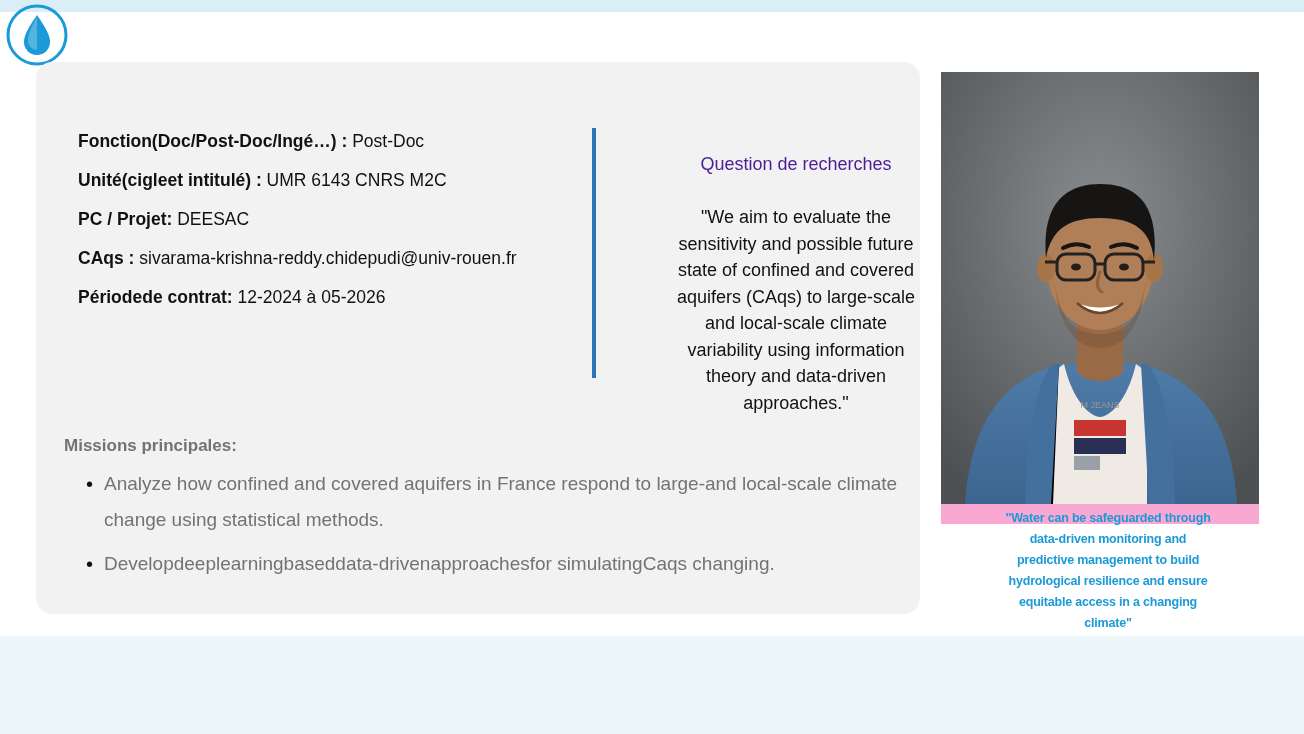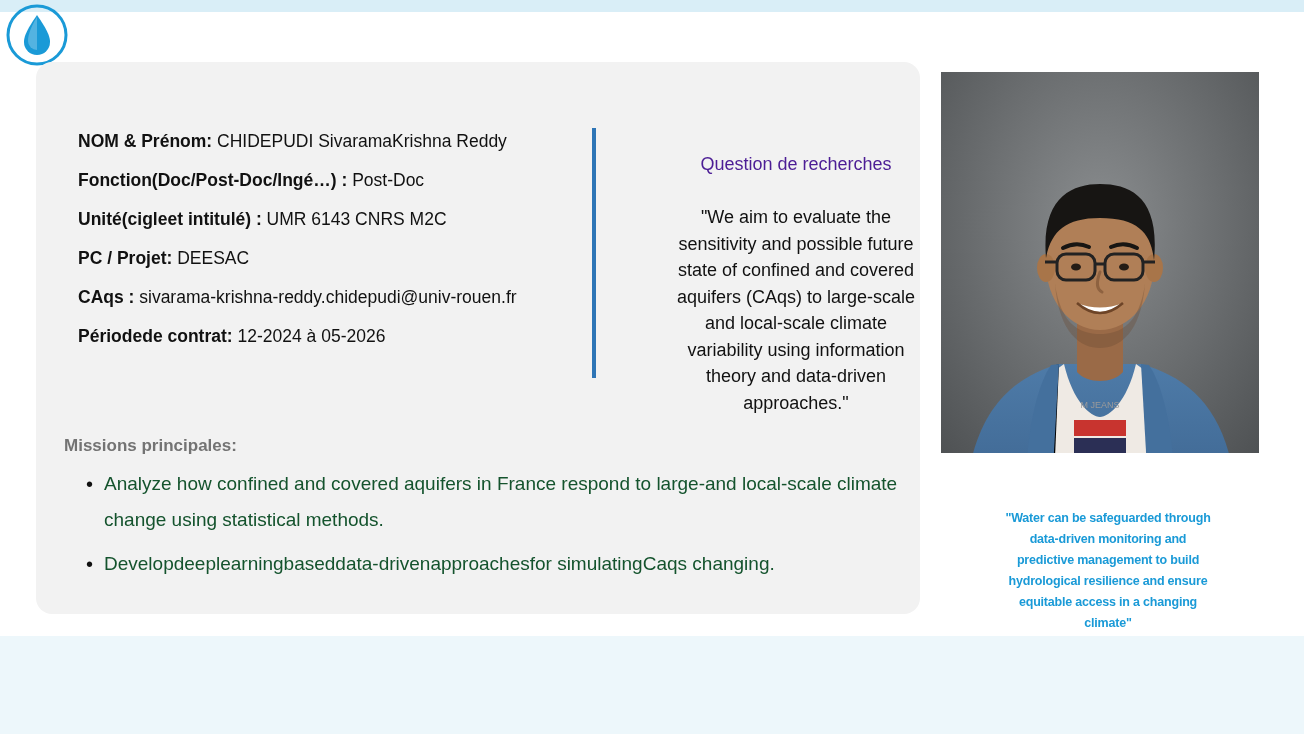--- a/index.html
+++ b/index.html
@@ -96,21 +96,21 @@
     left: 46px;
     top: 404px;
     width: 830px;
     margin: 0;
     padding: 0 0 0 22px;
     list-style: none;
   }
   .missions-list li {
     position: relative;
     font-size: 19px;
-    color: #14532d;
+    color: #737373;
     line-height: 36px;
     margin-bottom: 8px;
   }
   .missions-list li:before {
     content: "\2022";
     position: absolute;
     left: -18px;
     top: 0;
     font-size: 20px;
     color: #111111;
@@ -135,23 +135,23 @@
     color: #111111;
     line-height: 26.5px;
   }
 
   
   .portrait-wrap {
     position: absolute;
     left: 941px;
     top: 72px;
     width: 318px;
-    height: 381px;
+    height: 452px;
     overflow: hidden;
-    background: #22c55e;
+    background: #f9a8d4;
   }
   .portrait {
     position: absolute;
     left: 0; top: 0;
     width: 318px; height: 432px;
   }
   
   .quote {
     position: absolute;
     left: 1000px;
@@ -183,23 +183,20 @@
     <svg width="62" height="62" viewBox="0 0 62 62">
       <circle cx="31" cy="31" r="29" fill="none" stroke="#1a9ad7" stroke-width="3"></circle>
       <path d="M31 11 C 20 27, 18 33, 18 38 a13 13 0 0 0 26 0 c0 -5 -2 -11 -13 -27 z" fill="#1a9ad7"></path>
       <path d="M31 13 C 23 26, 22 33, 22 37 a9 9 0 0 0 9 9 z" fill="#ffffff" opacity="0.25"></path>
     </svg>
   </div>
 
   <div class="card">
 
     <div class="info-block">
-      <div class="info-line">
-        <b>NOM &amp; Prénom:</b><span class="val"> CHIDEPUDI SivaramaKrishna Reddy</span>
-      </div>
       <div class="info-line">
         <b>Fonction(Doc/Post-Doc/Ingé…) :</b><span class="val"> Post-Doc</span>
       </div>
       <div class="info-line">
         <b>Unité(cigleet intitulé) :</b><span class="val"> UMR 6143 CNRS M2C</span>
       </div>
       <div class="info-line">
         <b>PC / Projet:</b><span class="val"> DEESAC</span>
       </div>
       <div class="info-line">

